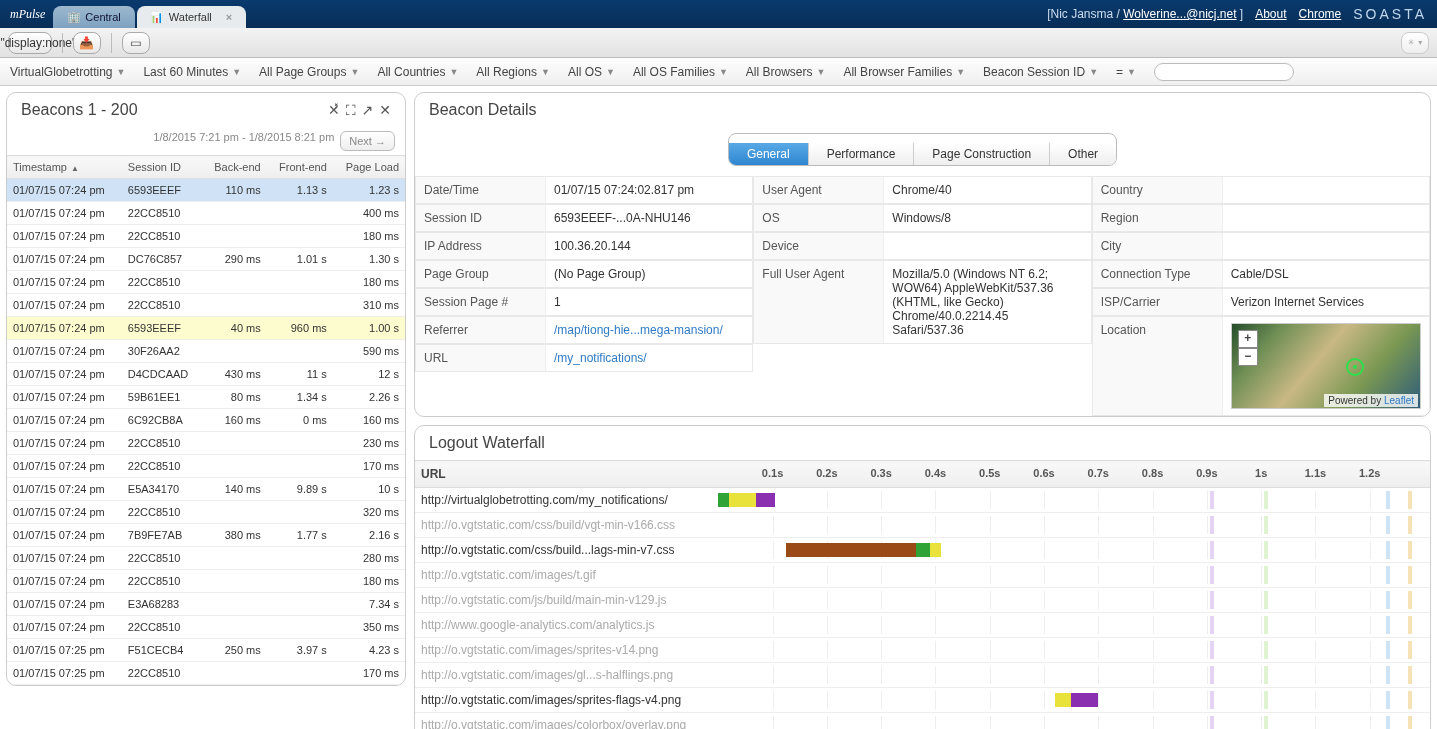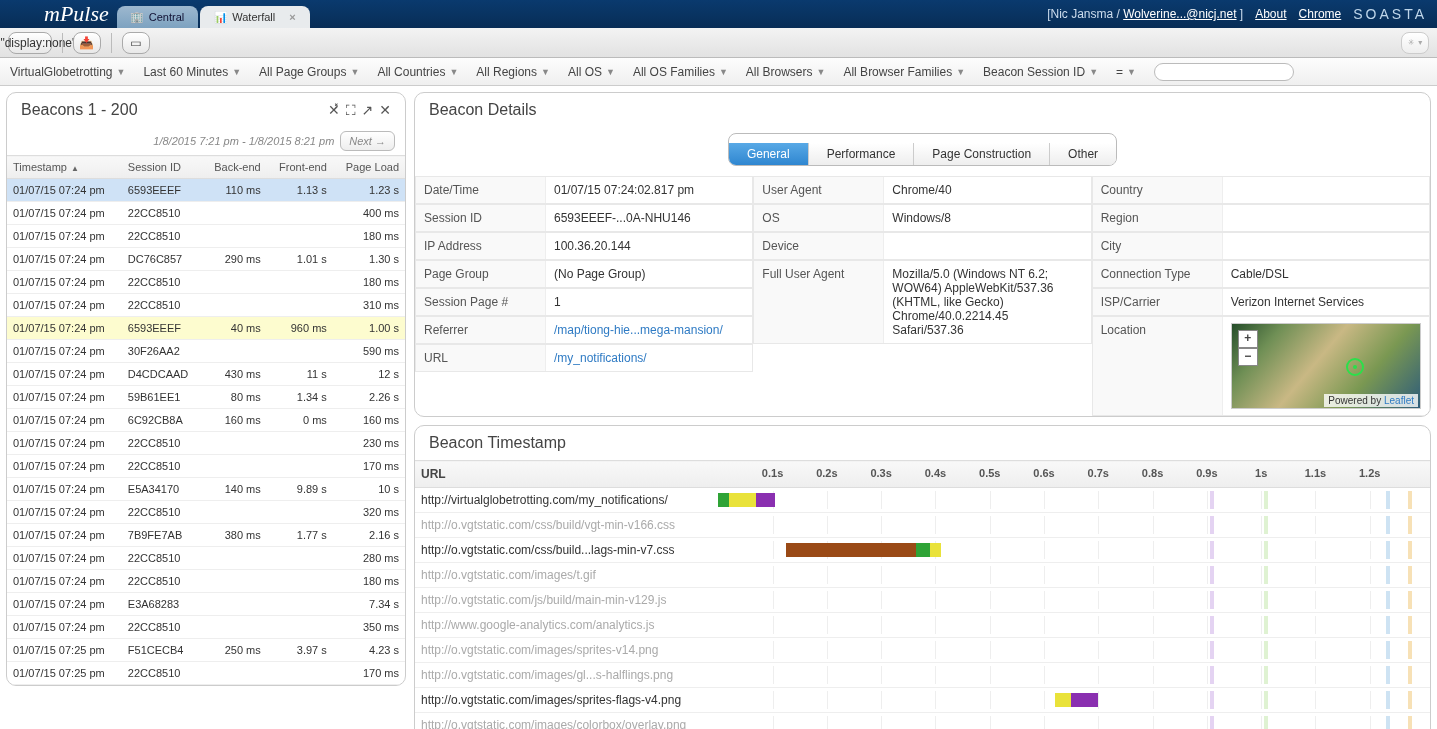--- a/index.html
+++ b/index.html
@@ -1,18 +1,18 @@
 <!DOCTYPE html>
 <html><head>
 <meta charset="utf-8">
 <style>
 * { box-sizing: border-box; margin: 0; padding: 0; }
 body { font-family: Arial, Helvetica, sans-serif; font-size: 12px; color: #333; background: #fff; width: 1437px; }
 .topbar { background: linear-gradient(#0a3a6e,#082d56); height: 28px; display: flex; align-items: center; color: #fff; padding: 0 10px; }
-.logo { font-size: 22px; font-family: Georgia, serif; font-style: italic; margin-right: 8px; margin-left: 34px; }
+.logo { font-size: 12px; font-family: Georgia, serif; font-style: italic; margin-right: 8px; }
 .tabs { display: flex; align-items: flex-end; height: 100%; }
 .tab { background: #e8ebed; color: #333; padding: 4px 14px; border-radius: 8px 8px 0 0; margin-right: 2px; height: 22px; display: flex; align-items: center; gap: 6px; font-size: 11px; cursor: pointer; }
 .tab.inactive { background: linear-gradient(#9db8cf,#7da2c0); color: #113; }
 .tab .closex { color: #999; font-weight: bold; margin-left: 8px; }
 .tab-icon { width: 12px; height: 12px; display: inline-flex; }
 .top-right { margin-left: auto; display: flex; align-items: center; gap: 12px; font-size: 12px; }
 .top-right a { color: #fff; text-decoration: underline; cursor: pointer; }
 .top-right .userinfo { color: #cdddee; }
 .brand-right { font-family: Arial; letter-spacing: 3px; font-size: 14px; color: #bfd6ea; }
 .toolbar-row { background: linear-gradient(#f3f3f3,#e2e2e2); height: 30px; border-bottom: 1px solid #bbb; display: flex; align-items: center; padding: 0 8px; gap: 6px; }
@@ -25,21 +25,21 @@
 .filter { color: #444; cursor: pointer; display: flex; align-items: center; gap: 4px; }
 .filter .dd { color: #888; font-size: 9px; }
 .filter input { border: 1px solid #bbb; border-radius: 10px; height: 18px; width: 140px; padding: 0 6px; }
 .main { display: flex; gap: 8px; padding: 6px; }
 .panel { flex: 1; }
 .panel-box { border: 1px solid #ccc; border-radius: 10px; background: #fff; overflow: hidden; }
 .panel-head { padding: 8px 14px; font-size: 16px; color: #444; display: flex; align-items: center; }
 .panel-head .icons { margin-left: auto; display: flex; gap: 6px; color: #555; }
 .panel-head .icons span { cursor: pointer; font-size: 14px; }
 .left { width: 400px; flex: none; }
-.beacon-sub { display: flex; padding: 4px 10px; align-items: center; color: #888; font-size: 11px; font-style: italic; }
+.beacon-sub { display: flex; padding: 4px 10px; color: #888; font-size: 11px; }
 .beacon-sub .range { margin-left: auto; margin-right: 6px; }
 .next-btn { border: 1px solid #bbb; border-radius: 6px; padding: 3px 8px; background: linear-gradient(#fff,#eee); cursor: pointer; font-size: 11px; }
 table.beacons { width: 100%; border-collapse: collapse; font-size: 11px; }
 table.beacons th { background: linear-gradient(#f8f8f8,#eee); border-top: 1px solid #ddd; border-bottom: 1px solid #ddd; padding: 5px 6px; text-align: left; color: #555; font-weight: normal; white-space: nowrap; }
 table.beacons th.r, table.beacons td.r { text-align: right; }
 table.beacons td { padding: 5px 6px; border-bottom: 1px solid #eee; color: #333; white-space: nowrap; }
 tr.sel { background: #cfe2f6; }
 tr.hl { background: #fdfccf; }
 .sort-ind { font-size: 8px; color: #666; margin-left: 4px; }
 .right { display: flex; flex-direction: column; gap: 8px; }
@@ -437,21 +437,21 @@
                   <div class="marker"></div>
                   <div class="map-attr"><span>Powered by </span><a>Leaflet</a></div>
                 </div>
               </div>
             </div>
           </div>
       </div>
     </div>
 
     <div class="panel-box">
-      <div class="waterfall-head"><span>Beacon Timestamp</span></div>
+      <div class="waterfall-head"><span>Logout Waterfall</span></div>
       <table class="wf-table">
         <thead>
             <tr>
           <th class="wf-url">URL</th>
           <th>
                 <div class="tick-row" id="tick-row">
                   <span class="tick" style="left: 7.69231%;">0.1s</span>
                   <span class="tick" style="left: 15.3846%;">0.2s</span>
                   <span class="tick" style="left: 23.0769%;">0.3s</span>
                   <span class="tick" style="left: 30.7692%;">0.4s</span>

